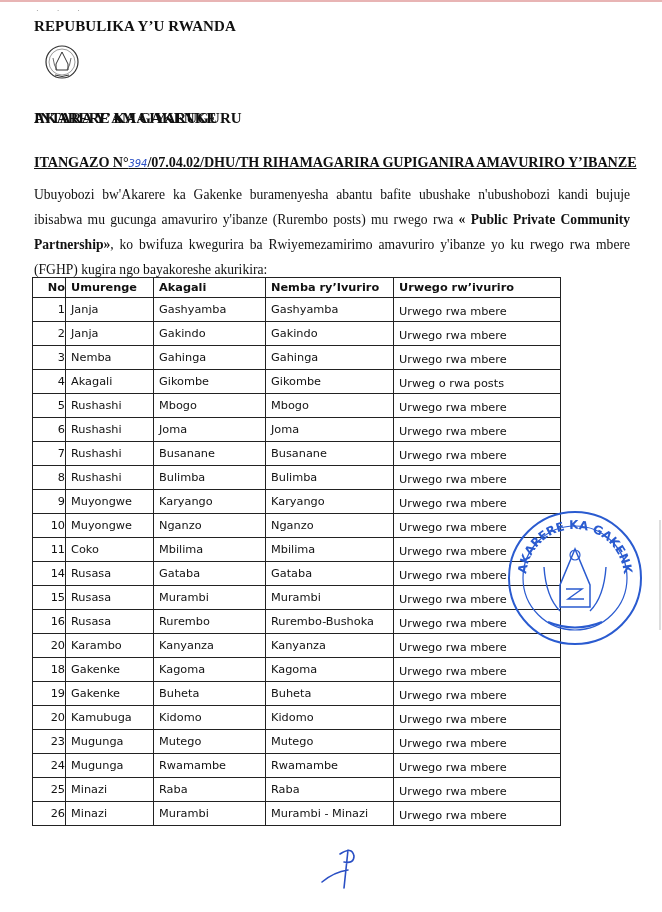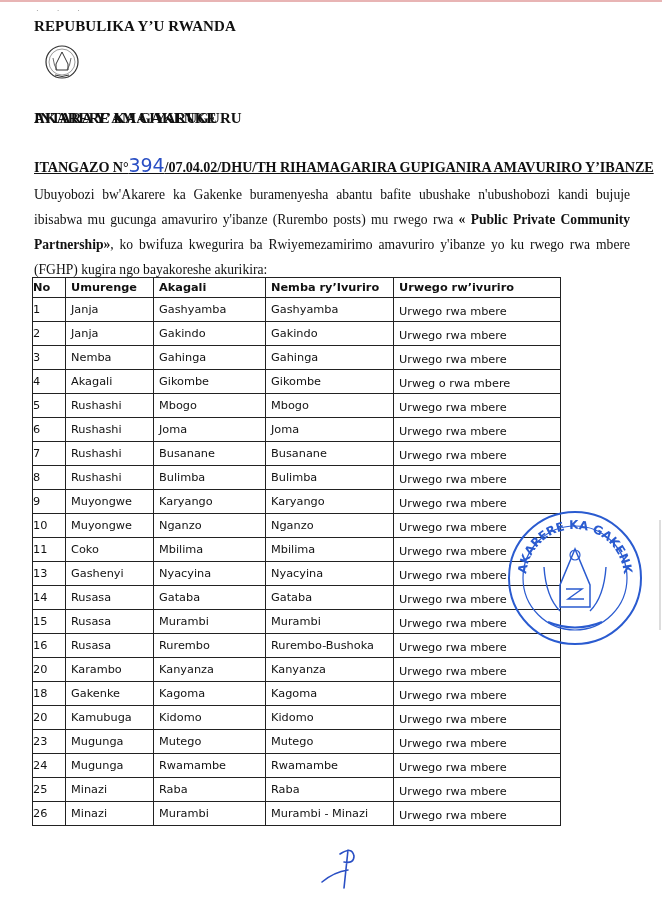--- a/index.html
+++ b/index.html
@@ -5,27 +5,27 @@
   html, body { margin:0; padding:0; }
   body { width:662px; height:912px; background:#fff; position:relative; overflow:hidden; font-family:"Liberation Serif", serif; color:#111; }
   .topline { position:absolute; left:0; top:0; width:662px; height:2px; background:#e8b4b4; }
   .specks { position:absolute; left:36px; top:6px; font-size:8px; color:#777; letter-spacing:8px; }
   .hdr { position:absolute; left:34px; font-weight:bold; font-size:15px; letter-spacing:0.1px; }
   #rep { top:18px; }
   #intara { top:110px; }
   #akarere { top:110px; }
   .emblem { position:absolute; left:42px; top:42px; width:40px; height:40px; }
   .title { position:absolute; left:34px; top:154px; font-weight:bold; font-size:14.2px; text-decoration:underline; white-space:nowrap; letter-spacing:-0.1px; }
-  .title .hand { color:#2a4fc4; font-family:"DejaVu Sans", sans-serif; font-weight:normal; font-size:19px; }
+  .title .hand { color:#2a4fc4; font-family:"DejaVu Sans", sans-serif; font-style:italic; font-weight:normal; font-size:10px; }
   .para { position:absolute; left:34px; top:182px; width:596px; font-size:13.6px; line-height:25px; text-align:justify; }
   .para b { font-weight:bold; }
   table { position:absolute; left:32px; top:277px; border-collapse:collapse; font-family:"DejaVu Sans", sans-serif; font-size:11.3px; }
   th, td { border:1px solid #222; height:20px; padding:0 0 0 5px; text-align:left; white-space:nowrap; }
   th { font-weight:bold; height:19px; }
-  td.no, th.no { text-align:left; padding:0; }
+  td.no, th.no { text-align:right; padding:0; }
   td.lvl { padding-top:3px; }
   .stamp { position:absolute; left:504px; top:507px; width:142px; height:142px; }
   .sig { position:absolute; left:318px; top:842px; width:50px; height:48px; }
   .edge { position:absolute; left:659px; top:520px; width:2px; height:110px; background:#ddd; }
 </style>
 </head>
 <body>
 
 <div class="topline"></div>
 <div class="specks">· · ·</div>
@@ -88,21 +88,21 @@
         <td>Nemba</td>
         <td>Gahinga</td>
         <td>Gahinga</td>
         <td class="lvl">Urwego rwa mbere</td>
       </tr>
       <tr>
         <td class="no">4</td>
         <td>Akagali</td>
         <td>Gikombe</td>
         <td>Gikombe</td>
-        <td class="lvl">Urweg o rwa mbere</td>
+        <td class="lvl">Urweg o rwa posts</td>
       </tr>
       <tr>
         <td class="no">5</td>
         <td>Rushashi</td>
         <td>Mbogo</td>
         <td>Mbogo</td>
         <td class="lvl">Urwego rwa mbere</td>
       </tr>
       <tr>
         <td class="no">6</td>
@@ -140,27 +140,20 @@
         <td class="lvl">Urwego rwa mbere</td>
       </tr>
       <tr>
         <td class="no">11</td>
         <td>Coko</td>
         <td>Mbilima</td>
         <td>Mbilima</td>
         <td class="lvl">Urwego rwa mbere</td>
       </tr>
       <tr>
-        <td class="no">13</td>
-        <td>Gashenyi</td>
-        <td>Nyacyina</td>
-        <td>Nyacyina</td>
-        <td class="lvl">Urwego rwa mbere</td>
-      </tr>
-      <tr>
         <td class="no">14</td>
         <td>Rusasa</td>
         <td>Gataba</td>
         <td>Gataba</td>
         <td class="lvl">Urwego rwa mbere</td>
       </tr>
       <tr>
         <td class="no">15</td>
         <td>Rusasa</td>
         <td>Murambi</td>
@@ -179,20 +172,27 @@
         <td>Karambo</td>
         <td>Kanyanza</td>
         <td>Kanyanza</td>
         <td class="lvl">Urwego rwa mbere</td>
       </tr>
       <tr>
         <td class="no">18</td>
         <td>Gakenke</td>
         <td>Kagoma</td>
         <td>Kagoma</td>
+        <td class="lvl">Urwego rwa mbere</td>
+      </tr>
+      <tr>
+        <td class="no">19</td>
+        <td>Gakenke</td>
+        <td>Buheta</td>
+        <td>Buheta</td>
         <td class="lvl">Urwego rwa mbere</td>
       </tr>
       <tr>
         <td class="no">20</td>
         <td>Kamubuga</td>
         <td>Kidomo</td>
         <td>Kidomo</td>
         <td class="lvl">Urwego rwa mbere</td>
       </tr>
       <tr>

